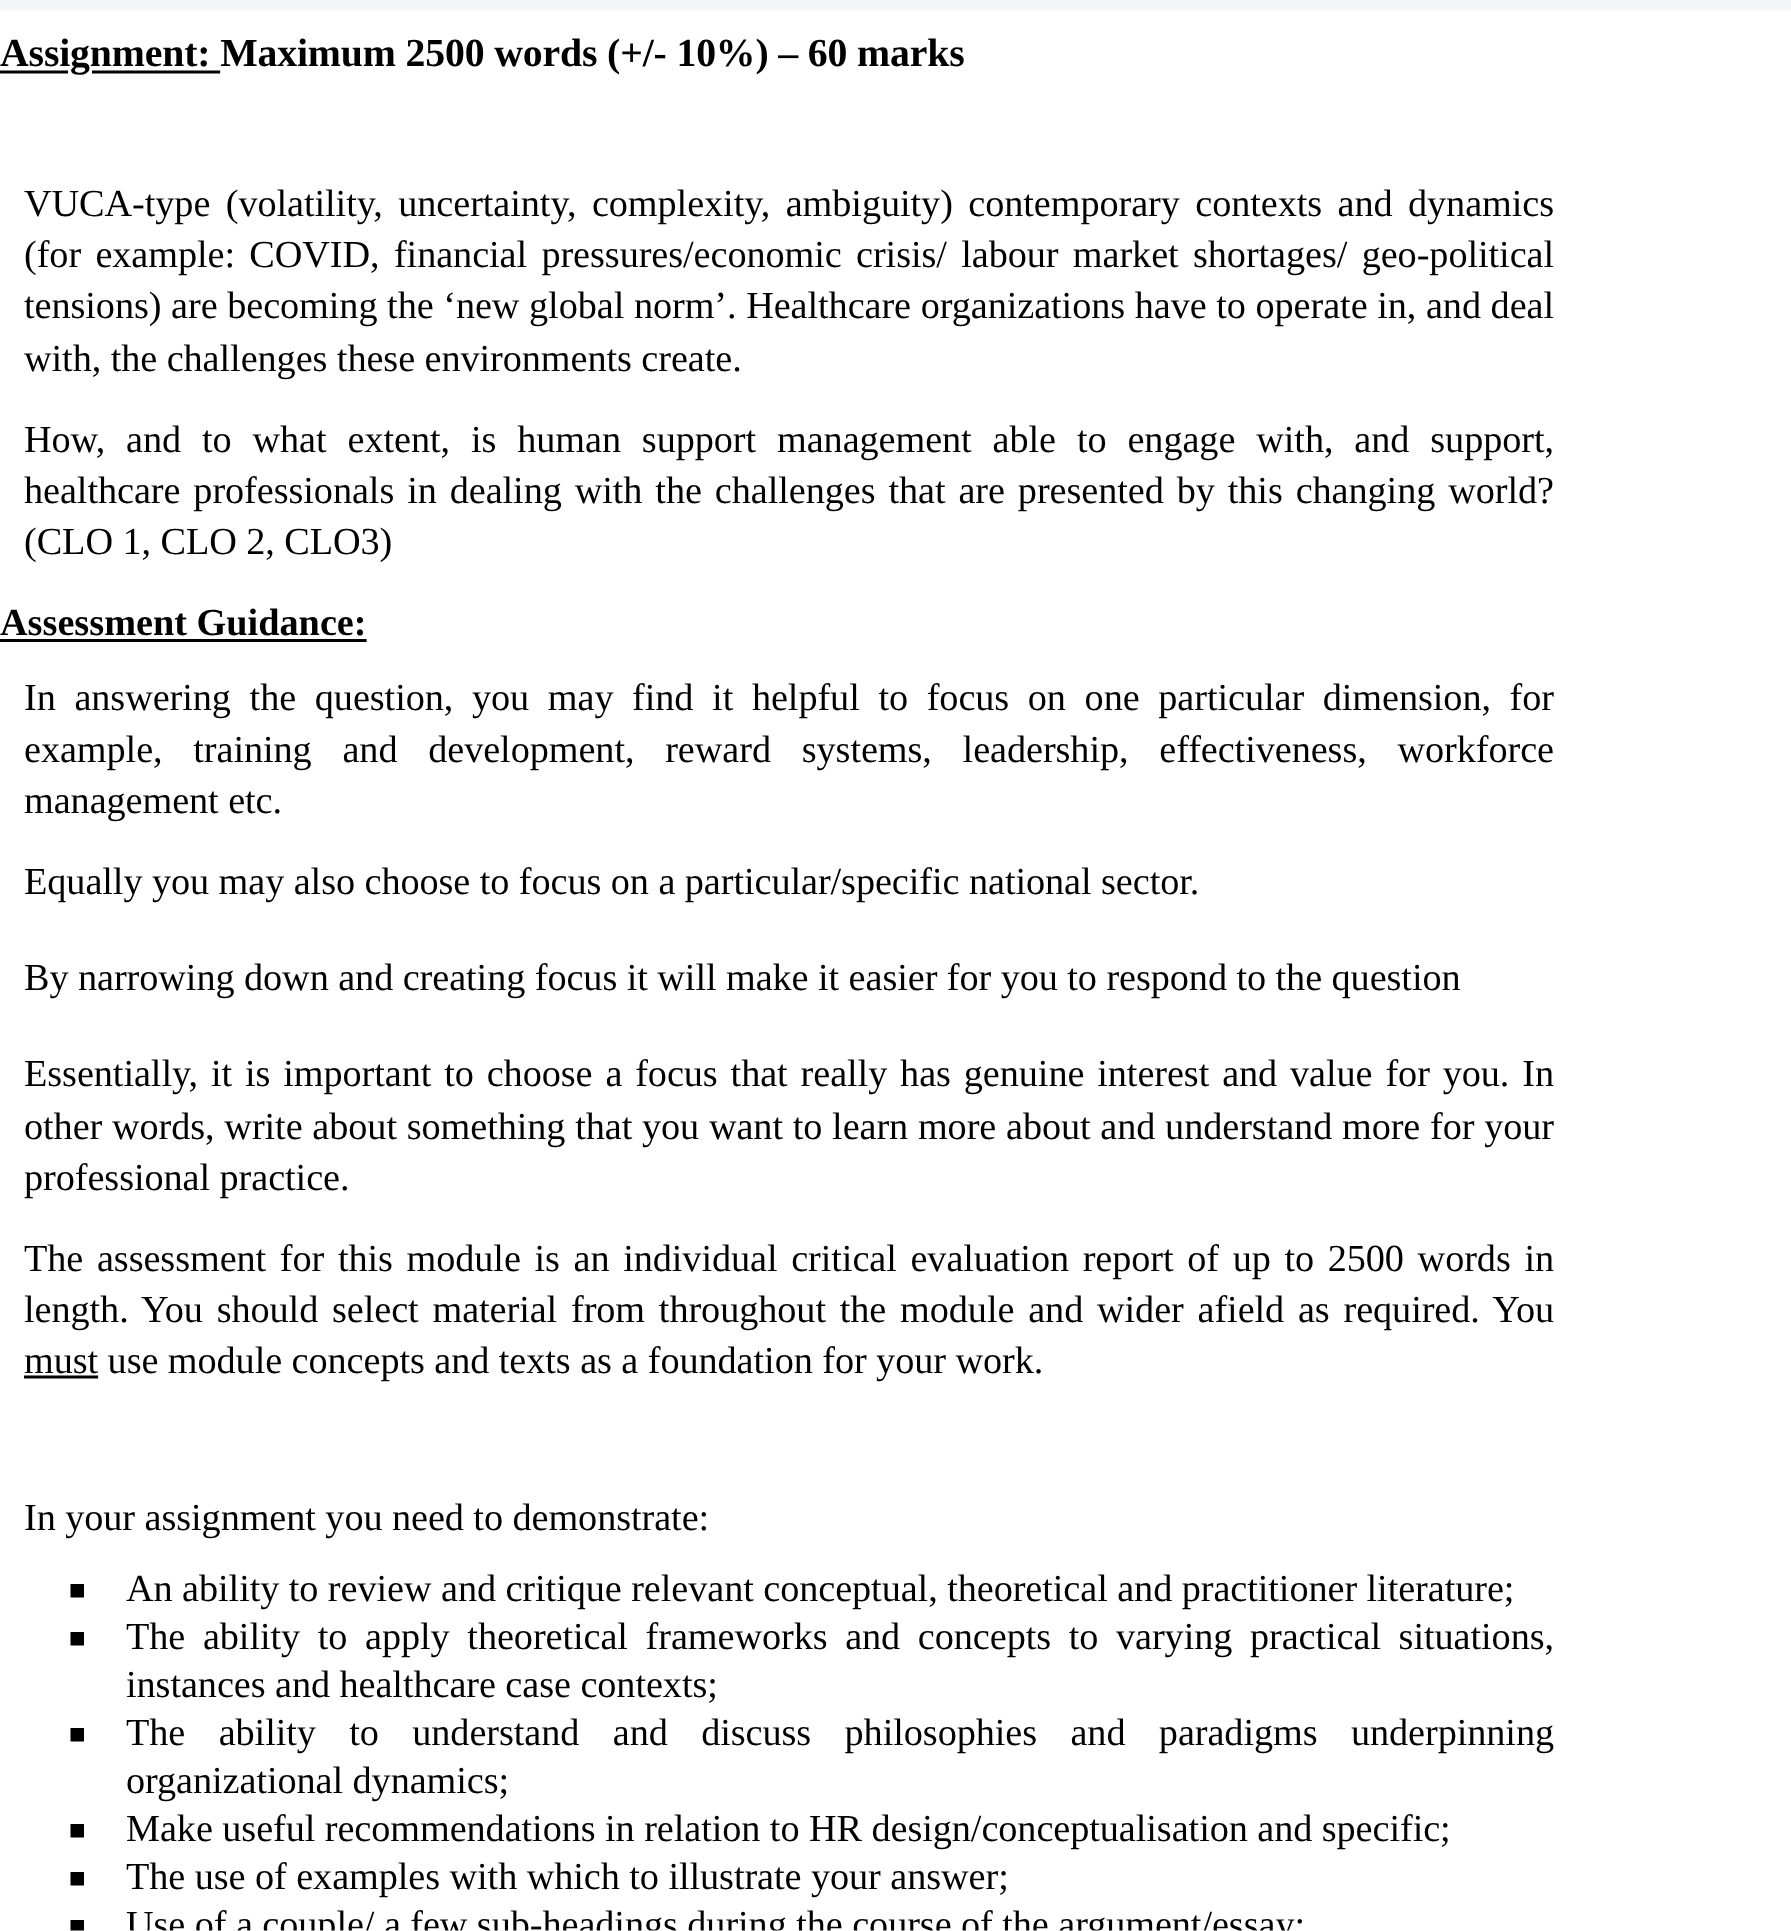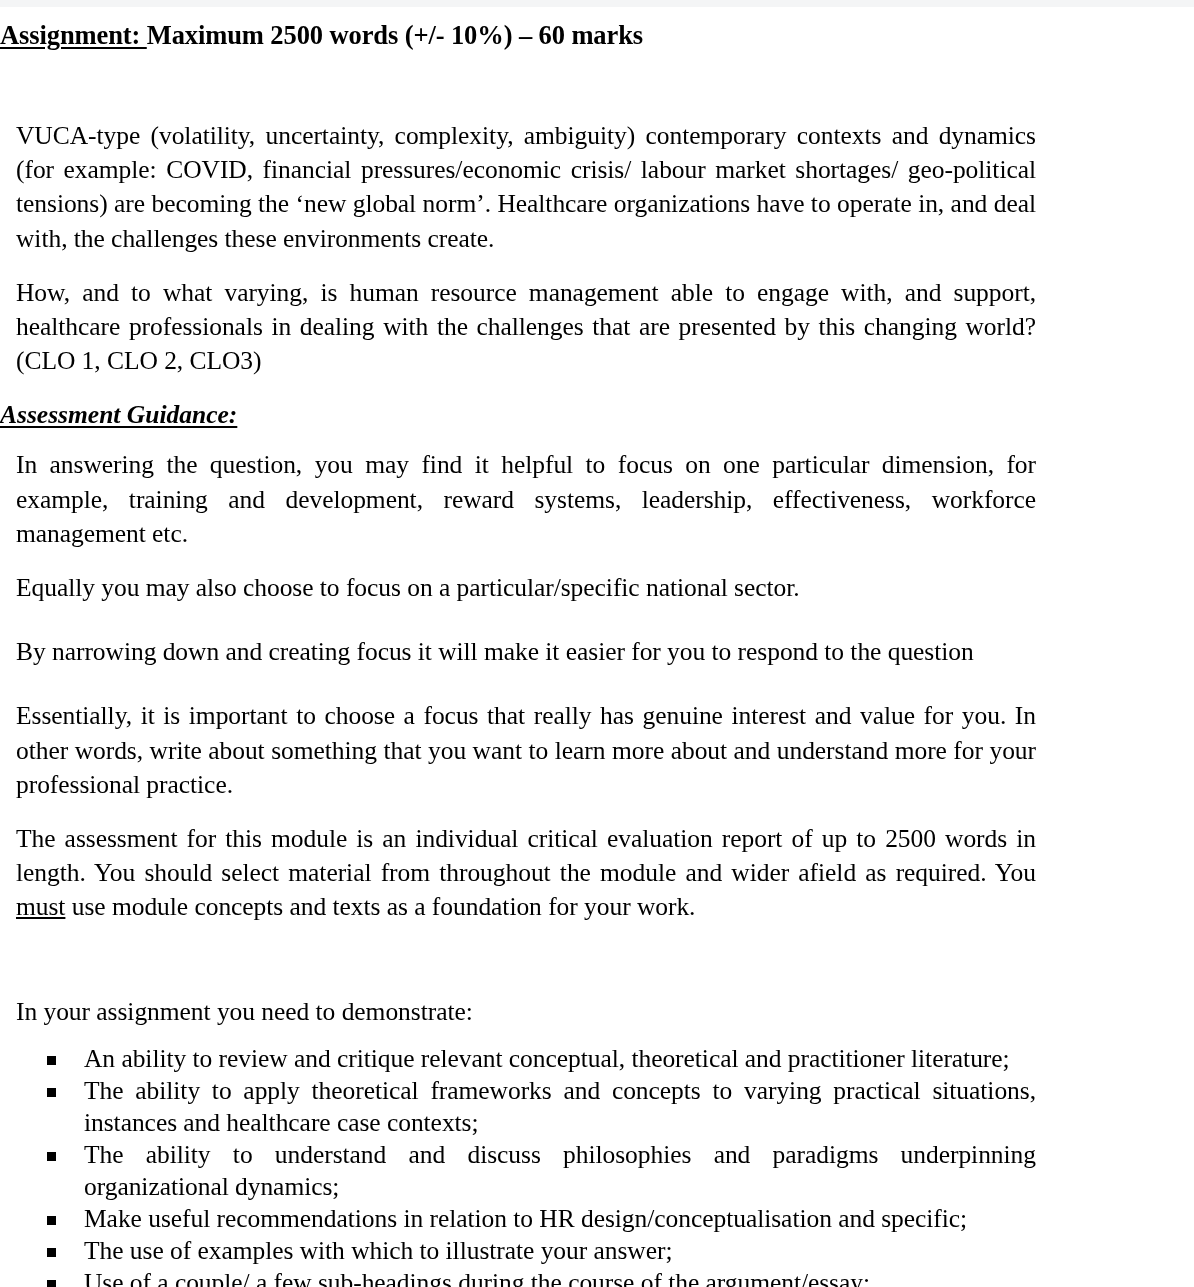--- a/index.html
+++ b/index.html
@@ -72,21 +72,20 @@
   h2.section-head {
     font-size: 25.5px;
     font-weight: bold;
     line-height: 34px;
     margin: 0 0 16px 0;
   }
   h2.section-head .u {
     text-decoration: underline;
     text-underline-offset: 3px;
     text-decoration-thickness: 2px;
-    font-style: italic;
   }
 
   p.tight { margin-bottom: 20px; }
   p.gap   { margin-bottom: 30px; }
 
   ul.bullets {
     list-style: none;
     margin: 14px 0 0 0;
     padding: 0;
   }
@@ -124,21 +123,21 @@
 
 <div class="page">
   <div class="content">
 
     <h1 class="doc-title"><span class="u">Assignment: </span><span>Maximum 2500 words (+/- 10%) – 60 marks</span></h1>
 
     <div class="spacer-lg"></div>
 
     <p class="para tight">VUCA-type (volatility, uncertainty, complexity, ambiguity) contemporary contexts and dynamics (for example: COVID, financial pressures/economic crisis/ labour market shortages/ geo-political tensions) are becoming the ‘new global norm’. Healthcare organizations have to operate in, and deal with, the challenges these environments create.</p>
 
-    <p class="para tight">How, and to what varying, is human resource management able to engage with, and support, healthcare professionals in dealing with the challenges that are presented by this changing world? (CLO 1, CLO 2, CLO3)</p>
+    <p class="para tight">How, and to what extent, is human support management able to engage with, and support, healthcare professionals in dealing with the challenges that are presented by this changing world? (CLO 1, CLO 2, CLO3)</p>
 
     <h2 class="section-head"><span class="u">Assessment Guidance:</span></h2>
 
     <p class="para tight">In answering the question, you may find it helpful to focus on one particular dimension, for example, training and development, reward systems, leadership, effectiveness, workforce management etc.</p>
 
     <p class="para gap">Equally you may also choose to focus on a particular/specific national sector.</p>
 
     <p class="para gap">By narrowing down and creating focus it will make it easier for you to respond to the question</p>
 
     <p class="para tight">Essentially, it is important to choose a focus that really has genuine interest and value for you. In other words, write about something that you want to learn more about and understand more for your professional practice.</p>

